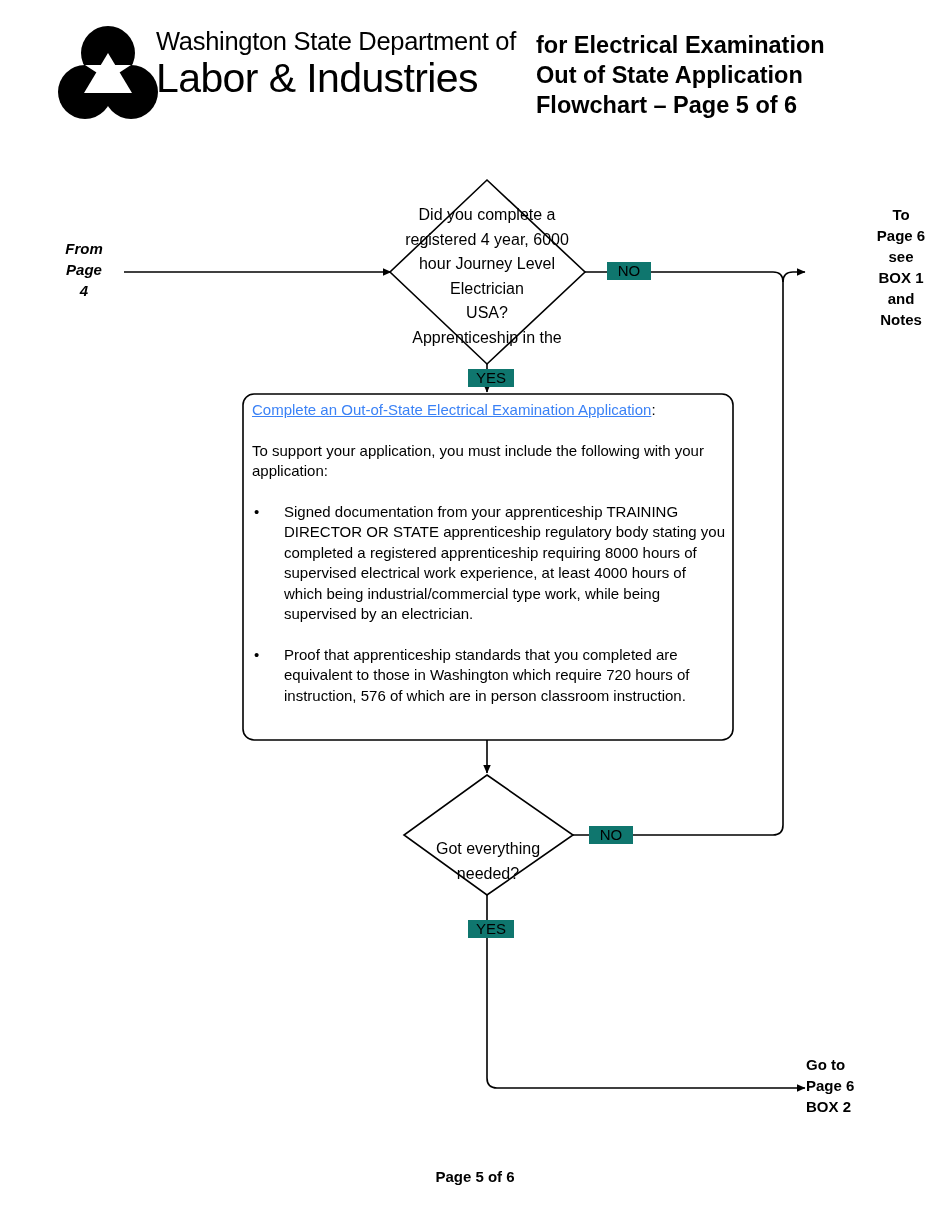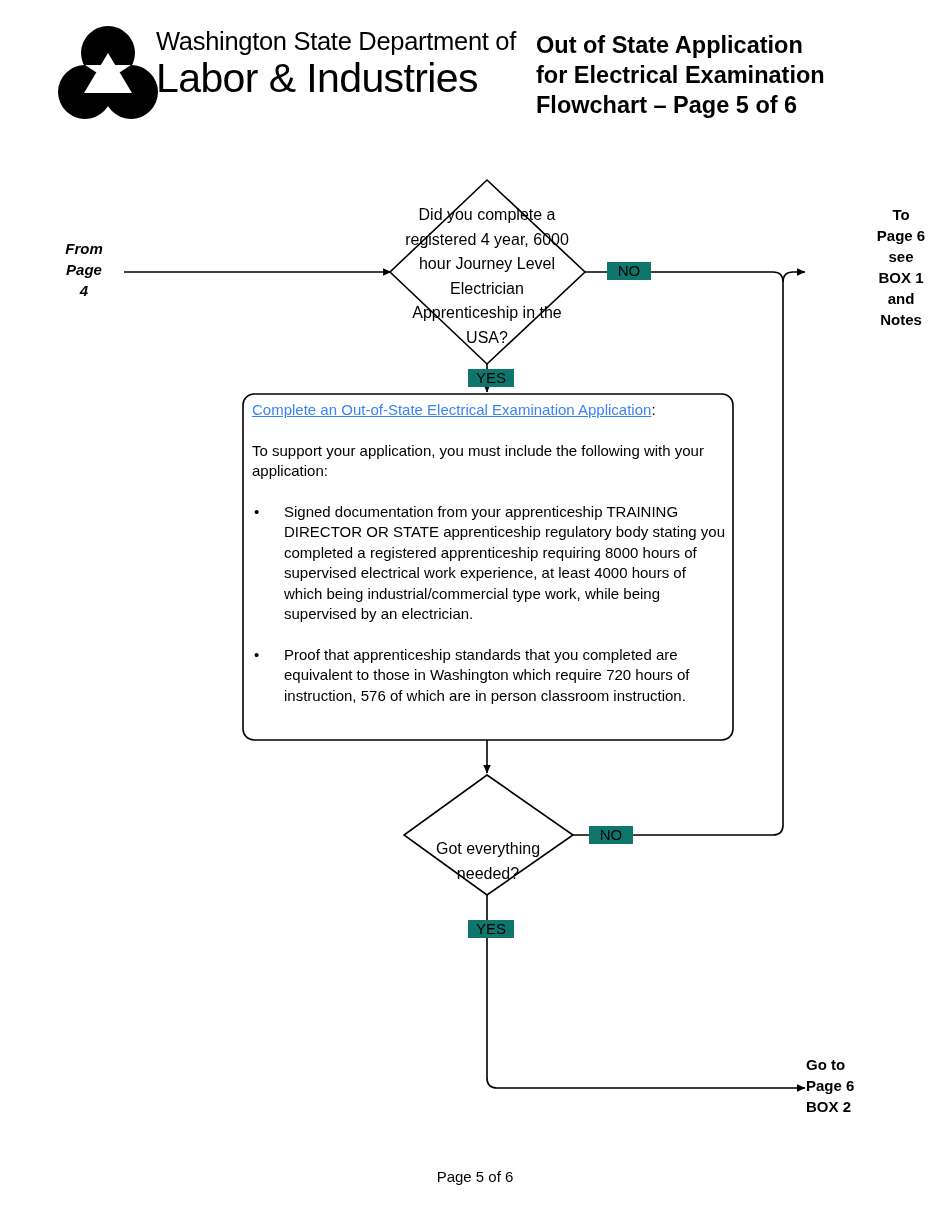--- a/index.html
+++ b/index.html
@@ -140,21 +140,21 @@
     flex: 1 1 auto;
   }
 
   
   #footer {
     position: absolute;
     left: 0;
     top: 1168px;
     width: 950px;
     text-align: center;
-    font-weight: normal;
+    font-weight: bold;
     font-size: 15px;
   }
 </style>
 </head>
 <body>
 
 <div id="header">
 
   <div id="logo-block">
     <div id="logo-mark">
@@ -172,22 +172,22 @@
         <rect x="0" y="0" width="100" height="96" fill="#000000" mask="url(#logoMask)"></rect>
       </svg>
     </div>
     <div id="logo-wordmark">
       <div class="wm-line1">Washington State Department of</div>
       <div class="wm-line2">Labor &amp; Industries</div>
     </div>
   </div>
 
   <div id="title-block">
+    <div class="title-line">for Electrical Examination</div>
     <div class="title-line">Out of State Application</div>
-    <div class="title-line">for Electrical Examination</div>
     <div class="title-line">Flowchart – Page 5 of 6</div>
   </div>
 
 </div>
 
 <div id="flow">
   <svg width="950" height="1230" viewBox="0 0 950 1230" xmlns="http://www.w3.org/2000/svg">
     <defs>
       <marker id="arrow" markerWidth="10" markerHeight="10" refX="8.5" refY="4" orient="auto" markerUnits="userSpaceOnUse">
         <path d="M0,0 L9,4 L0,8 z" fill="#000000"></path>
@@ -220,22 +220,22 @@
   <div>From</div>
   <div>Page</div>
   <div>4</div>
 </div>
 
 <div class="ov diamond-text" style="left:388px; top:203px; width:198px;">
   <div>Did you complete a</div>
   <div>registered 4 year, 6000</div>
   <div>hour Journey Level</div>
   <div>Electrician</div>
+  <div>USA?</div>
   <div>Apprenticeship in the</div>
-  <div>USA?</div>
 </div>
 
 <div class="ov branch-label" style="left:607px; top:262px; width:38px;">NO</div>
 
 <div class="ov branch-label" style="left:468px; top:369px; width:40px;">YES</div>
 
 <div class="ov connector-label" style="left:860px; top:204px; width:82px;">
   <div>To</div>
   <div>Page 6</div>
   <div>see</div>

